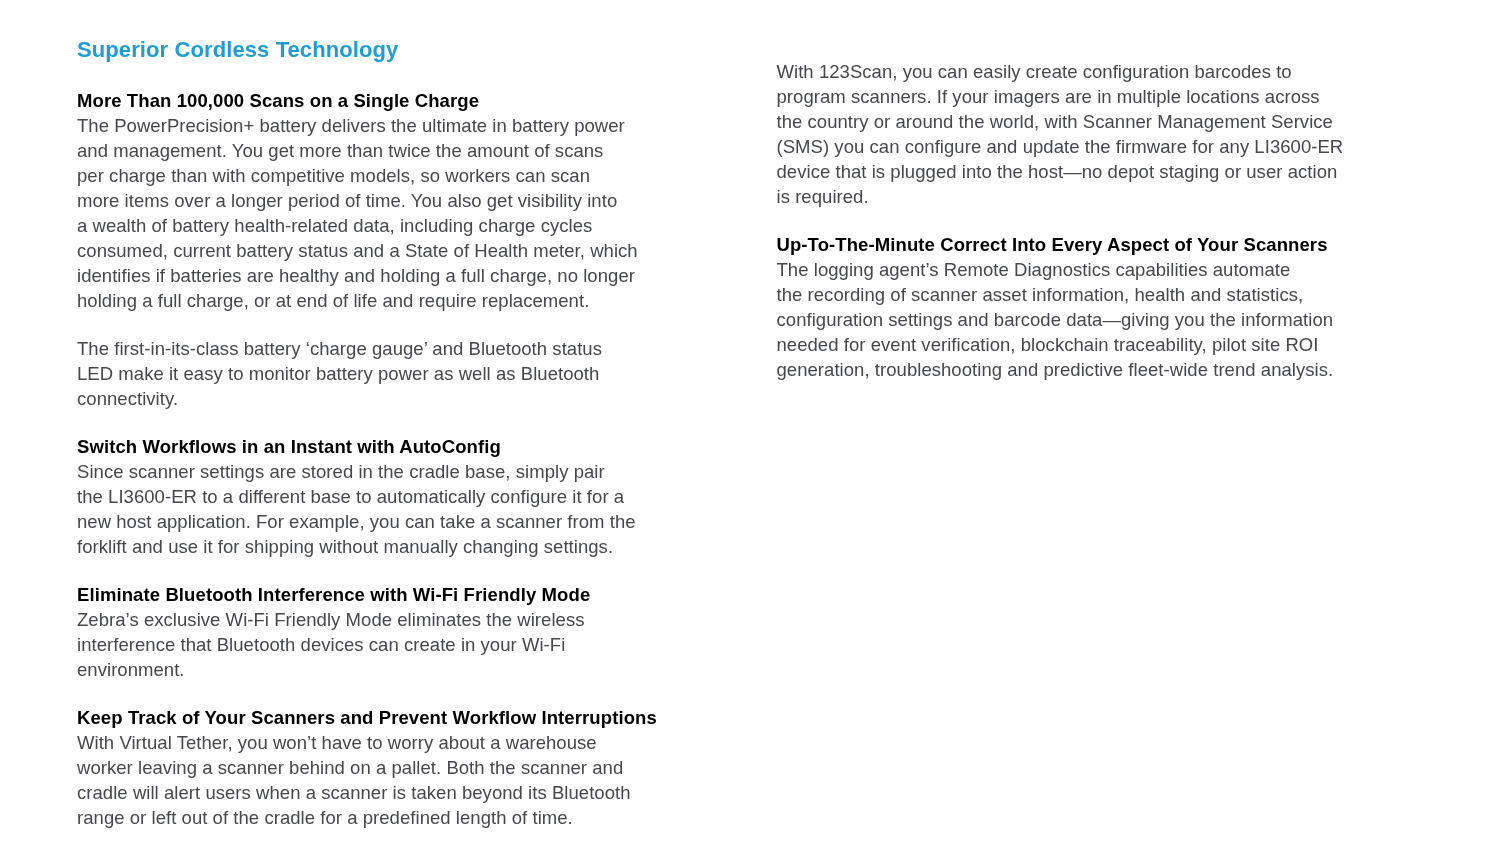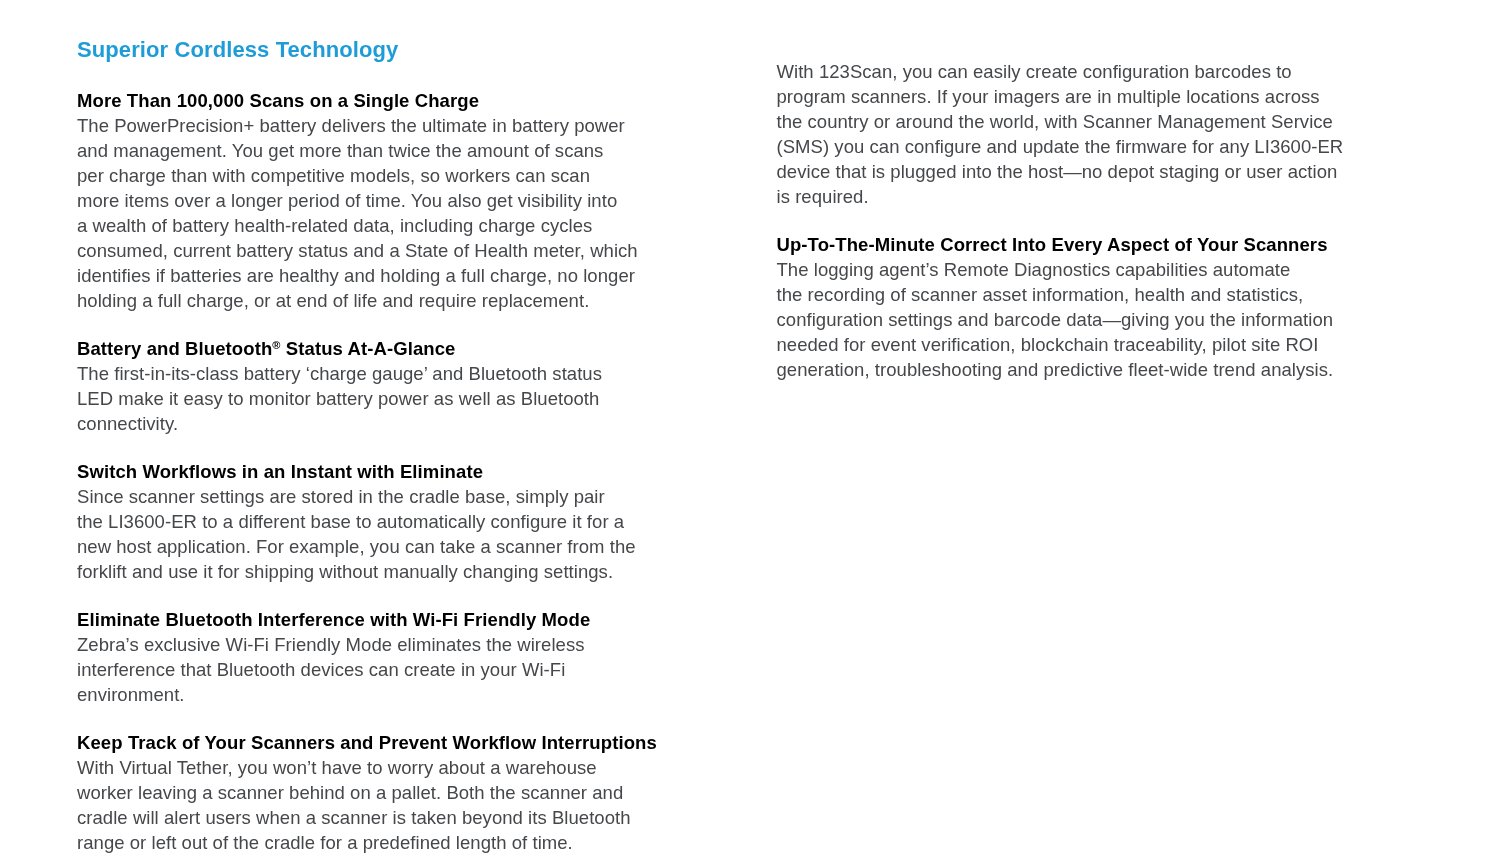--- a/index.html
+++ b/index.html
@@ -73,28 +73,27 @@
 and management. You get more than twice the amount of scans
 per charge than with competitive models, so workers can scan
 more items over a longer period of time. You also get visibility into
 a wealth of battery health-related data, including charge cycles
 consumed, current battery status and a State of Health meter, which
 identifies if batteries are healthy and holding a full charge, no longer
 holding a full charge, or at end of life and require replacement.</p>
       </div>
 
       <div class="sec">
-        <h3><span>Battery and Bluetooth</span><sup>®</sup><span> Status At-A-Glance</span></h3>
         <p>The first-in-its-class battery ‘charge gauge’ and Bluetooth status
 LED make it easy to monitor battery power as well as Bluetooth
 connectivity.</p>
       </div>
 
       <div class="sec">
-        <h3>Switch Workflows in an Instant with Eliminate</h3>
+        <h3>Switch Workflows in an Instant with AutoConfig</h3>
         <p>Since scanner settings are stored in the cradle base, simply pair
 the LI3600-ER to a different base to automatically configure it for a
 new host application. For example, you can take a scanner from the
 forklift and use it for shipping without manually changing settings.</p>
       </div>
 
       <div class="sec">
         <h3>Eliminate Bluetooth Interference with Wi-Fi Friendly Mode</h3>
         <p>Zebra’s exclusive Wi-Fi Friendly Mode eliminates the wireless
 interference that Bluetooth devices can create in your Wi-Fi

